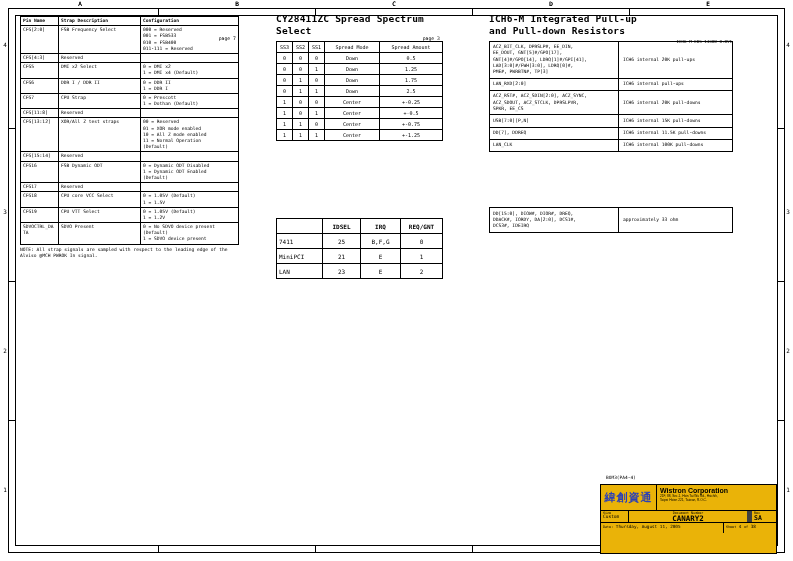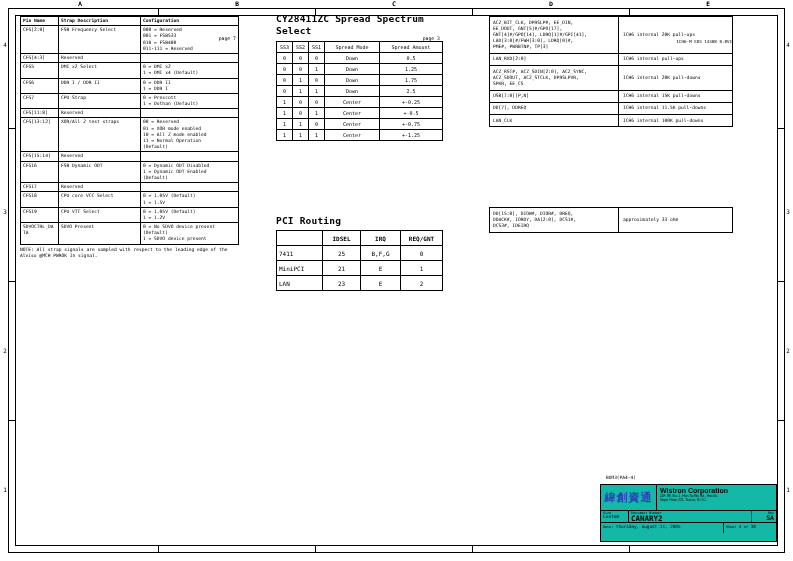--- a/index.html
+++ b/index.html
@@ -28,33 +28,33 @@
   .pci th{font-weight:bold}
   .pci th,.pci td{text-align:center;padding:3.5px 2px}
   .pci td:first-child{text-align:left}
   .pull,.ide{font-size:4.6px;line-height:1.35}
   .pull td,.ide td{padding:2.5px 3px}
   .pull td:last-child,.ide td:last-child{vertical-align:middle;padding-left:4px}
   .note{font-size:4.6px;line-height:1.35;margin-top:2px}
 
   .netlabel{position:absolute;left:606px;top:475px;font-size:4.5px}
 
-  .titleblock{position:absolute;left:600px;top:484px;width:177px;height:58px;border:1px solid #000;background:#14b8a6}
+  .titleblock{position:absolute;left:600px;top:484px;width:177px;height:70px;border:1px solid #000;background:#eab308}
   .tb-row1{display:flex;height:26px;border-bottom:1px solid #000}
   .tb-logo{width:56px;border-right:1px solid #000;display:flex;align-items:center;justify-content:center;
            color:#2a3fb8;font-weight:bold;font-size:11px;letter-spacing:1px;font-family:"DejaVu Sans",sans-serif}
   .tb-company{flex:1;padding:2px 3px;font-family:"Liberation Sans",sans-serif}
   .tb-company-name{font-size:7px;font-weight:bold}
   .tb-address{font-size:3.2px;line-height:1.4;white-space:pre-line}
   .tb-row2{height:14px;border-bottom:1px solid #000;display:flex;align-items:center;justify-content:center}
   .tb-itp{font-family:"DejaVu Serif",serif;font-style:italic;font-weight:bold;font-size:10px}
   .tb-row3{display:flex;height:12px;border-bottom:1px solid #000}
   .tb-size{width:28px;border-right:1px solid #000;padding:0 2px}
-  .tb-doc{flex:1;border-right:1px solid #404040;padding:0 2px;}
-  .tb-rev{width:24px;padding:0 2px;text-align:right}
+  .tb-doc{flex:1;border-right:5px solid #404040;padding:0 2px;text-align:center}
+  .tb-rev{width:24px;padding:0 2px;text-align:left}
   .tb-label{font-size:3.4px;line-height:1.2}
   .tb-size-val{font-size:4.5px;line-height:1}
   .tb-doc-val{font-size:7.5px;font-weight:bold;line-height:1}
   .tb-rev-val{font-size:6.5px;font-weight:bold;line-height:1}
   .tb-row4{display:flex;height:10px}
   .tb-date{flex:1;border-right:1px solid #000;padding:1px 2px;font-size:4.3px}
   .tb-sheet{width:52px;padding:1px 2px;font-size:4.3px}
 </style>
 </head>
 <body>
@@ -279,21 +279,20 @@
             <td>1</td>
             <td>1</td>
             <td>Center</td>
             <td>+-1.25</td>
           </tr>
         </tbody>
     </table>
   </div>
 
   <div class="sec" style="left:276px;top:215px;width:166px">
-    <div class="sec-title">PCI Routing</div>
     <table class="pci">
       <colgroup>
           <col style="width:46px">
           <col style="width:38px">
           <col style="width:40px">
           <col style="width:42px">
         </colgroup>
       <thead>
           <tr>
             <th></th>
@@ -319,20 +318,22 @@
             <td>LAN</td>
             <td>23</td>
             <td>E</td>
             <td>2</td>
           </tr>
         </tbody>
     </table>
   </div>
 
   <div class="sec" style="left:489px;top:13px;width:243px">
+    <div class="sec-title">ICH6-M Integrated Pull-up
+and Pull-down Resistors</div>
     <div class="docref">ICH6-M EDS 14308 0.8V1</div>
     <table class="pull">
       <colgroup>
           <col style="width:129px">
           <col style="width:114px">
         </colgroup>
       <tbody>
           <tr>
             <td>ACZ_BIT_CLK, DPRSLP#, EE_DIN,
 EE_DOUT, GNT[5]#/GPO[17],

